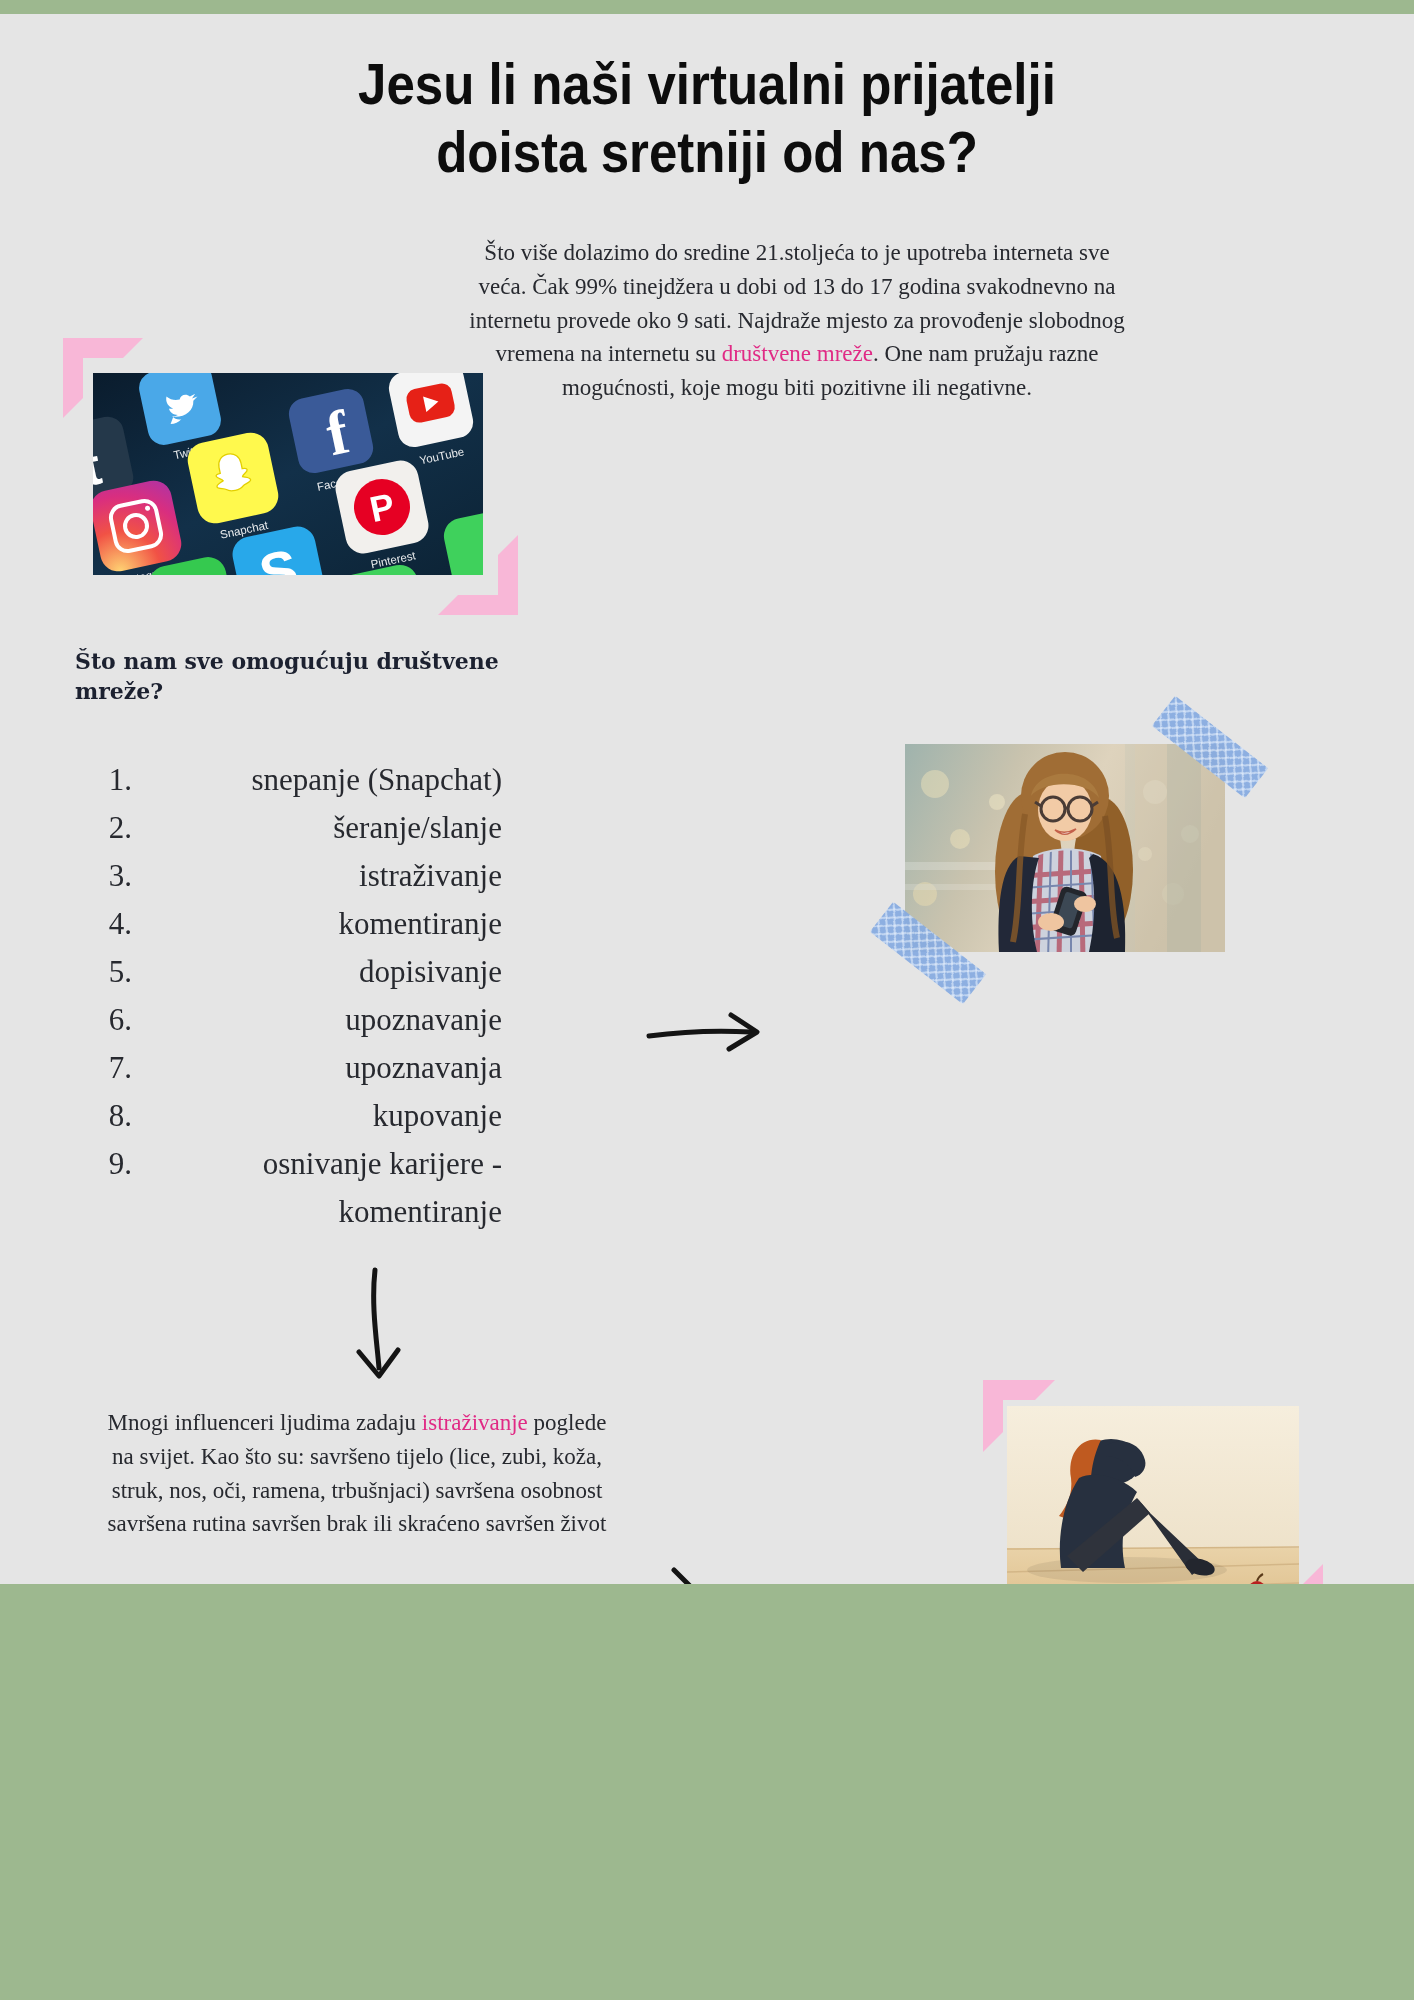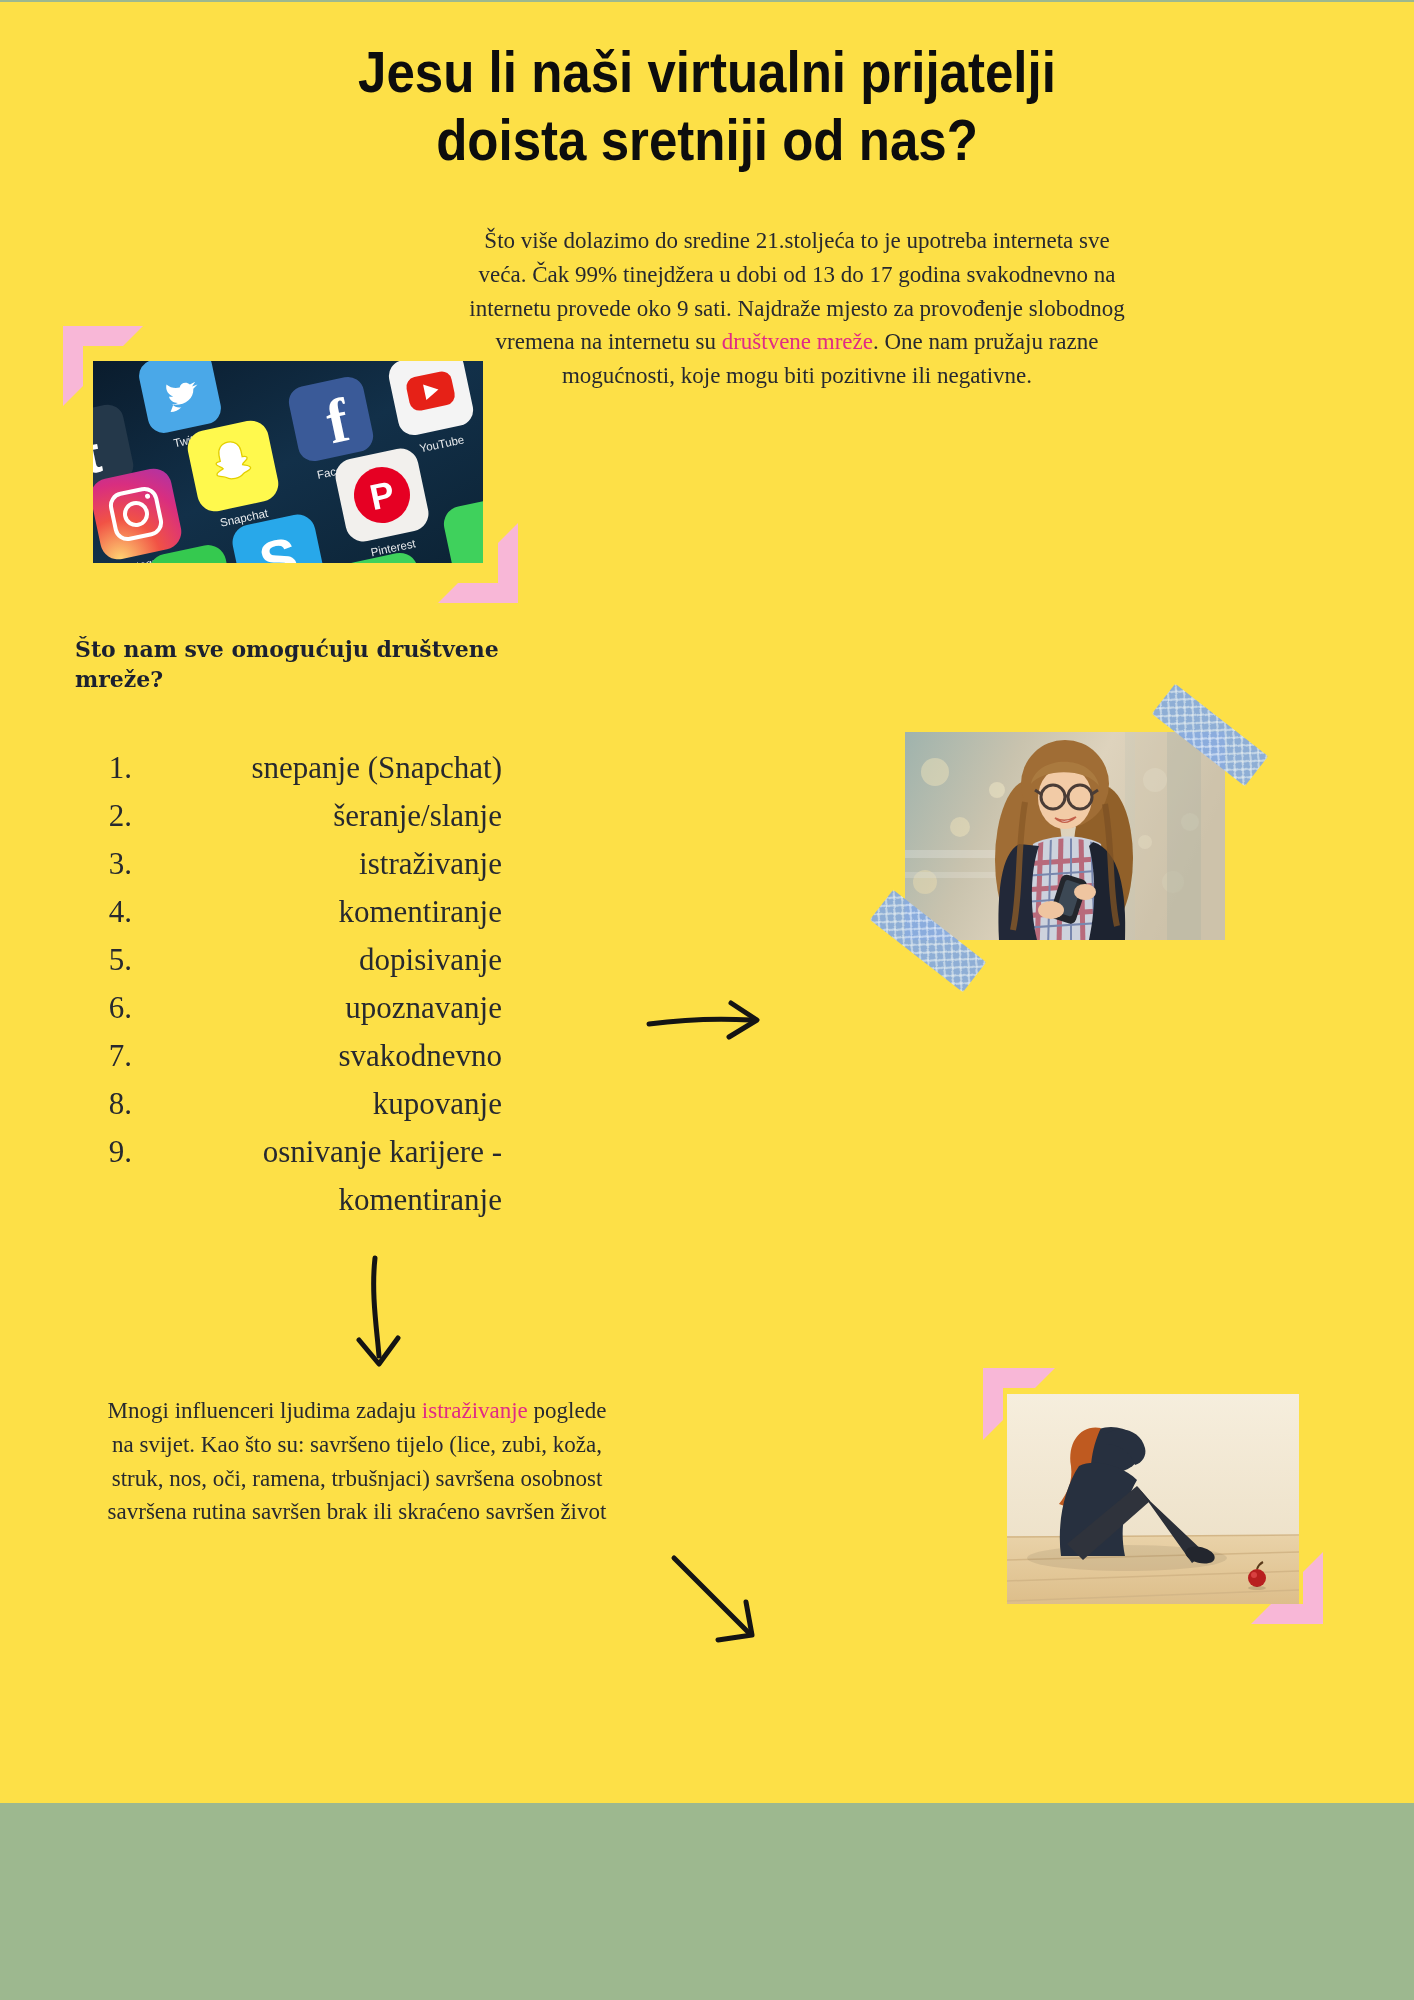--- a/index.html
+++ b/index.html
@@ -1,18 +1,18 @@
 <!DOCTYPE html>
 <html><head>
 <meta charset="utf-8">
 <style>
   html,body{margin:0;padding:0;background:#9db88f;}
   .poster{
-    position:relative;width:1414px;height:1801px;margin:2px auto;
-    background:#fde047;overflow:hidden;
+    position:relative;width:1414px;height:1570px;margin:14px auto;
+    background:#e5e5e5;overflow:hidden;
     font-family:"Liberation Serif",serif;color:#27292f;
   }
   .title{
     position:absolute;top:36px;left:0;width:100%;margin:0;
     text-align:center;font-family:"Liberation Sans",sans-serif;
     font-weight:900;font-size:58px;line-height:1.18;color:#0d0d0d;
     transform:scaleX(.88);transform-origin:center;letter-spacing:0;
   }
   .photo{position:absolute;}
   .photo svg{display:block;width:100%;height:100%;}
@@ -177,21 +177,21 @@
     <li>
         <span>komentiranje</span>
       </li>
     <li>
         <span>dopisivanje</span>
       </li>
     <li>
         <span>upoznavanje</span>
       </li>
     <li>
-        <span>svakodnevno</span>
+        <span>upoznavanja</span>
       </li>
     <li>
         <span>kupovanje</span>
       </li>
     <li>
         <span>osnivanje karijere - komentiranje</span>
       </li>
   </ol>
 
   <figure class="photo photo-woman" style="margin:0">

